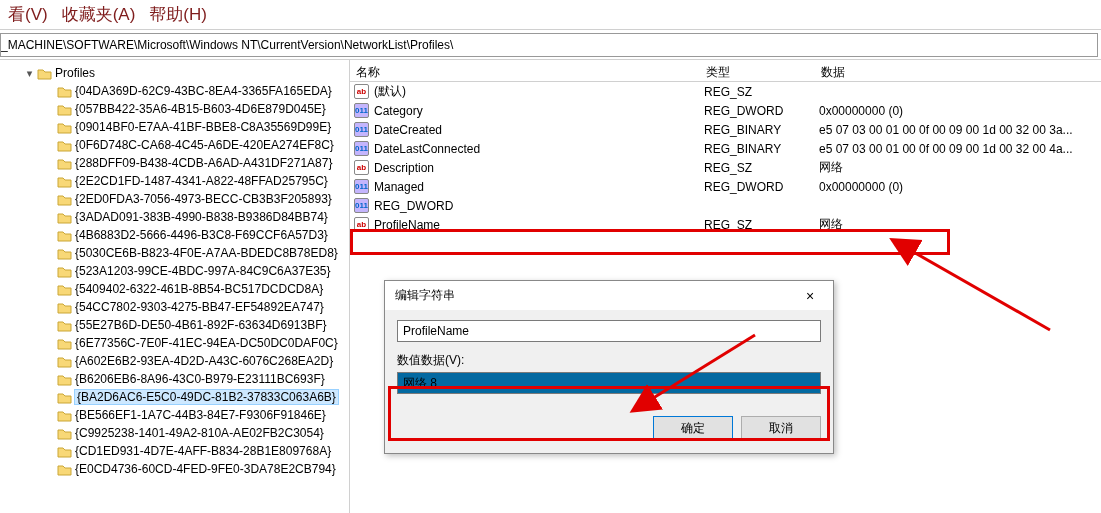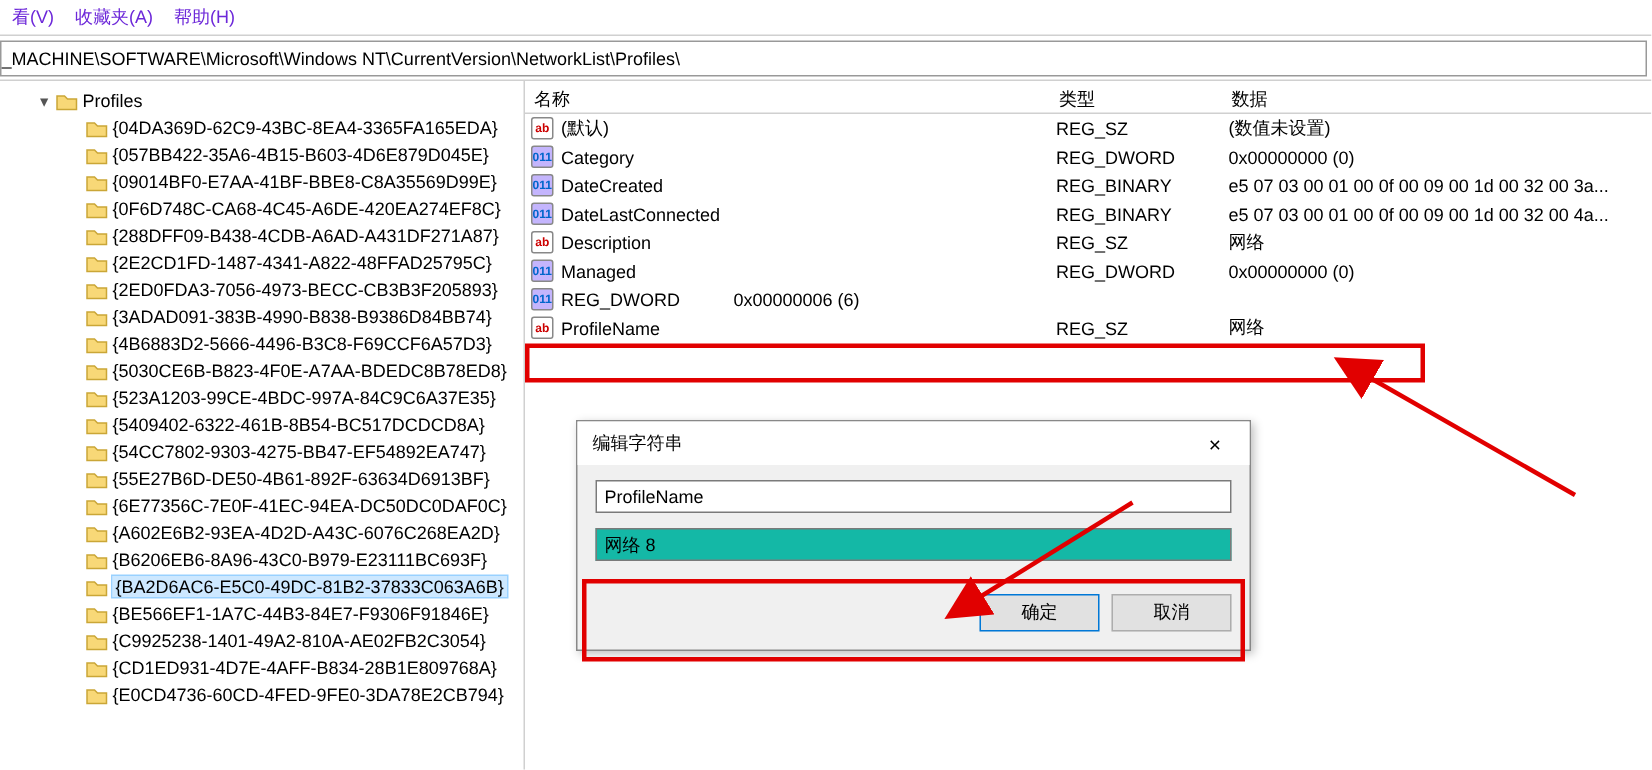--- a/index.html
+++ b/index.html
@@ -11,22 +11,22 @@
     width: 1101px;
     height: 513px;
     overflow: hidden;
     position: relative;
   }
   .menubar {
     display: flex;
     gap: 14px;
     padding: 3px 8px;
     border-bottom: 1px solid #d0d0d0;
-    font-size: 12px;
-    color: #6d28d9;
+    font-size: 17px;
+    color: #7f1d1d;
   }
   .menubar span { cursor: default; }
   .addressbar {
     padding: 4px 0 4px 0;
     border: 1px solid #999;
     margin: 3px 3px 0 0;
     font-size: 12px;
     background: #fff;
     white-space: nowrap;
     overflow: hidden;
@@ -156,21 +156,21 @@
   .dlg-body {
     padding: 10px 12px 6px 12px;
   }
   .fld-label { font-size: 12px; margin-bottom: 3px; }
   .fld-input {
     width: 100%;
     padding: 3px 5px;
     font-size: 12px;
     font-family: inherit;
     border: 1px solid #7a7a7a;
-    background: #14b8a6;
+    background: #0369a1;
     margin-bottom: 10px;
   }
   .fld-input[disabled] { background: #fff; color: #000; }
   .dlg-buttons {
     display: flex;
     justify-content: flex-end;
     gap: 8px;
     padding: 6px 12px 12px 12px;
   }
   .dlg-btn {
@@ -431,21 +431,20 @@
     <div class="list-header">
       <div class="col-name">名称</div>
       <div class="col-type">类型</div>
       <div class="col-data">数据</div>
     </div>
     <div class="list-body" id="list-body">
         <div class="list-row">
           <span class="val-icon sz">ab</span>
           <span class="lname">(默认)</span>
           <span class="ltype">REG_SZ</span>
-          <span class="ldata">(数值未设置)</span>
         </div>
         <div class="list-row">
           <span class="val-icon bin">011</span>
           <span class="lname">Category</span>
           <span class="ltype">REG_DWORD</span>
           <span class="ldata">0x00000000 (0)</span>
         </div>
         <div class="list-row">
           <span class="val-icon bin">011</span>
           <span class="lname">DateCreated</span>
@@ -466,41 +465,41 @@
         </div>
         <div class="list-row">
           <span class="val-icon bin">011</span>
           <span class="lname">Managed</span>
           <span class="ltype">REG_DWORD</span>
           <span class="ldata">0x00000000 (0)</span>
         </div>
         <div class="list-row">
           <span class="val-icon bin">011</span>
           <span class="ltype">REG_DWORD</span>
-          <span class="ldata">0x00000006 (6)</span>
         </div>
         <div class="list-row">
           <span class="val-icon sz">ab</span>
           <span class="lname">ProfileName</span>
           <span class="ltype">REG_SZ</span>
           <span class="ldata">网络</span>
         </div>
       </div>
   </div>
 </div>
 
 <div class="hl hl-row"></div>
 
 <div class="dialog">
   <div class="dlg-title">
     <span>编辑字符串</span>
     <span class="dlg-close">×</span>
   </div>
   <div class="dlg-body">
     <input class="fld-input" disabled="" value="ProfileName" style="">
+    <div class="fld-label">数值数据(V):</div>
     <input class="fld-input" value="网络 8" style="">
   </div>
   <div class="dlg-buttons">
     <button class="dlg-btn primary">确定</button>
     <button class="dlg-btn">取消</button>
   </div>
 </div>
 
 <div class="hl hl-dlg-group"></div>
 

